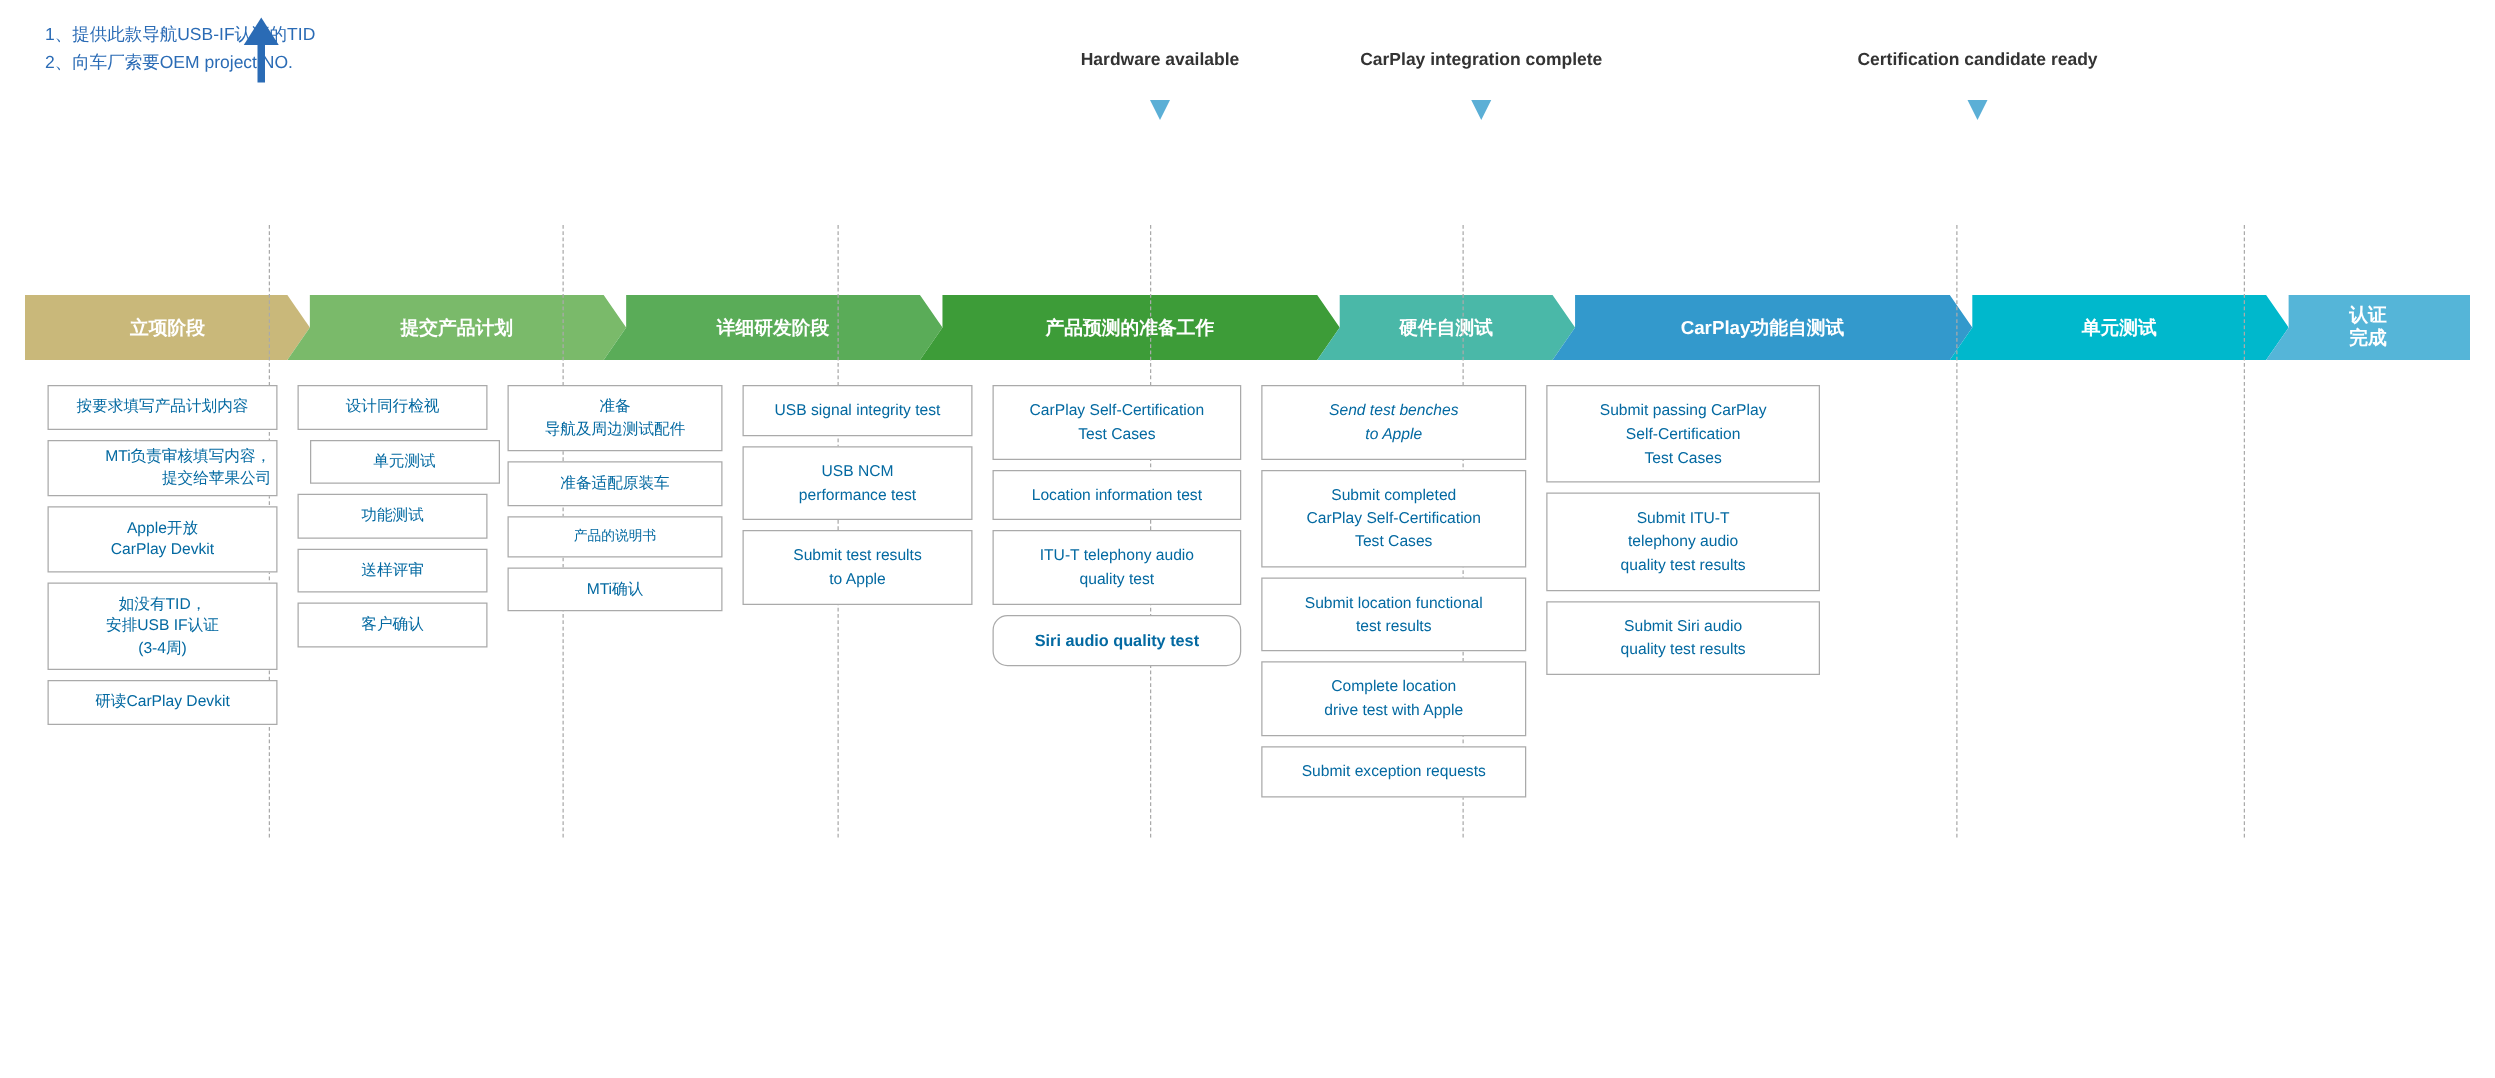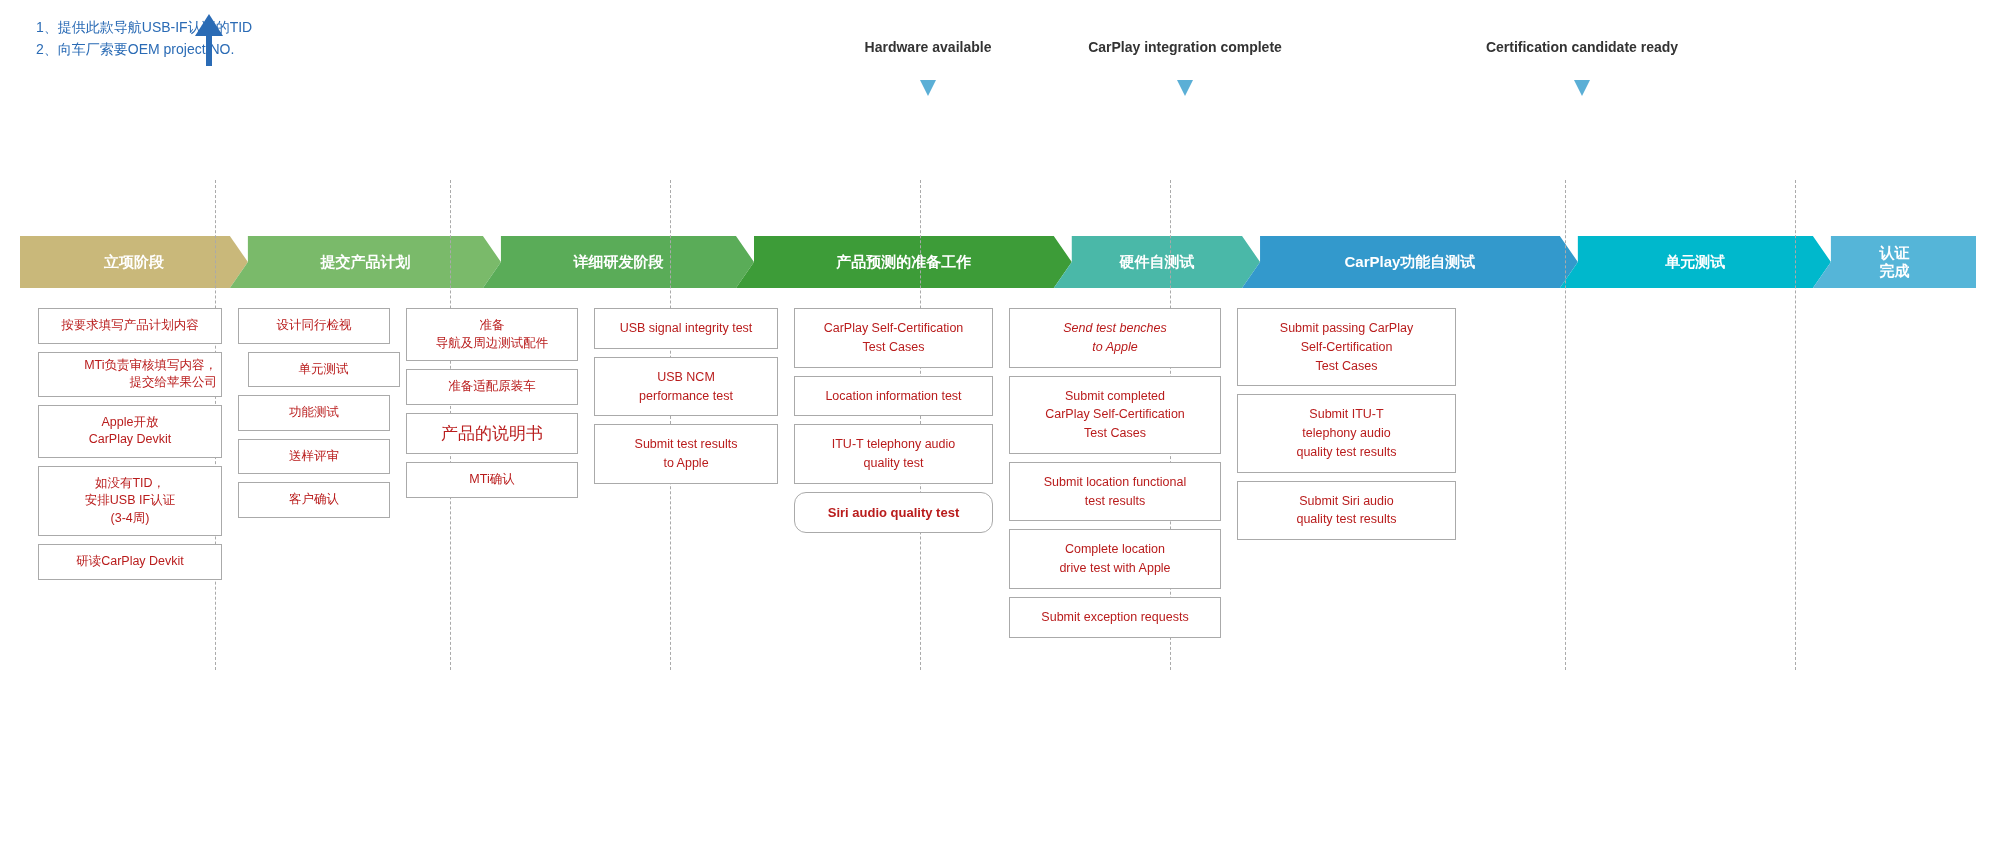--- a/index.html
+++ b/index.html
@@ -97,21 +97,21 @@
     }
 
     .box {
       border: 1px solid #aaa;
       padding: 8px 10px;
       text-align: center;
       font-size: 12.5px;
       line-height: 1.4;
       width: 100%;
       background: #fff;
-      color: #b91c1c;
+      color: #0369a1;
     }
 
     .box-bold {
       font-weight: bold;
       font-size: 13.5px;
       border-radius: 12px;
     }
 
     
     .seg-beige   { background: #c8b87a; }
@@ -273,21 +273,21 @@
       </div>
     </div>
 
     <div class="column" style="flex:1.1; display:flex; flex-direction:column; align-items:center; gap:8px; padding:0 8px; max-width:188px;">
       <div class="box" style="border:1px solid #aaa; padding:8px; text-align:center; font-size:12.5px; line-height:1.4; width:100%;">
         <span>准备<br>导航及周边测试配件</span>
       </div>
       <div class="box" style="border:1px solid #aaa; padding:8px; text-align:center; font-size:12.5px; line-height:1.4; width:100%;">
         <span>准备适配原装车</span>
       </div>
-      <div class="box" style="border:1px solid #aaa; padding:8px; text-align:center; font-size:17px; line-height:1.4; width:100%;">
+      <div class="box" style="border:1px solid #aaa; padding:8px; text-align:center; font-size:11px; line-height:1.4; width:100%;">
         <span>产品的说明书</span>
       </div>
       <div class="box" style="border:1px solid #aaa; padding:8px; text-align:center; font-size:12.5px; line-height:1.4; width:100%;">
         <span>MTi确认</span>
       </div>
     </div>
 
     <div class="column" style="flex:1.1; display:flex; flex-direction:column; align-items:center; gap:8px; padding:0 8px; max-width:200px;">
       <div class="box" style="border:1px solid #aaa; padding:10px 8px; text-align:center; font-size:12.5px; line-height:1.5; width:100%;">
         <span>USB signal integrity test</span>

